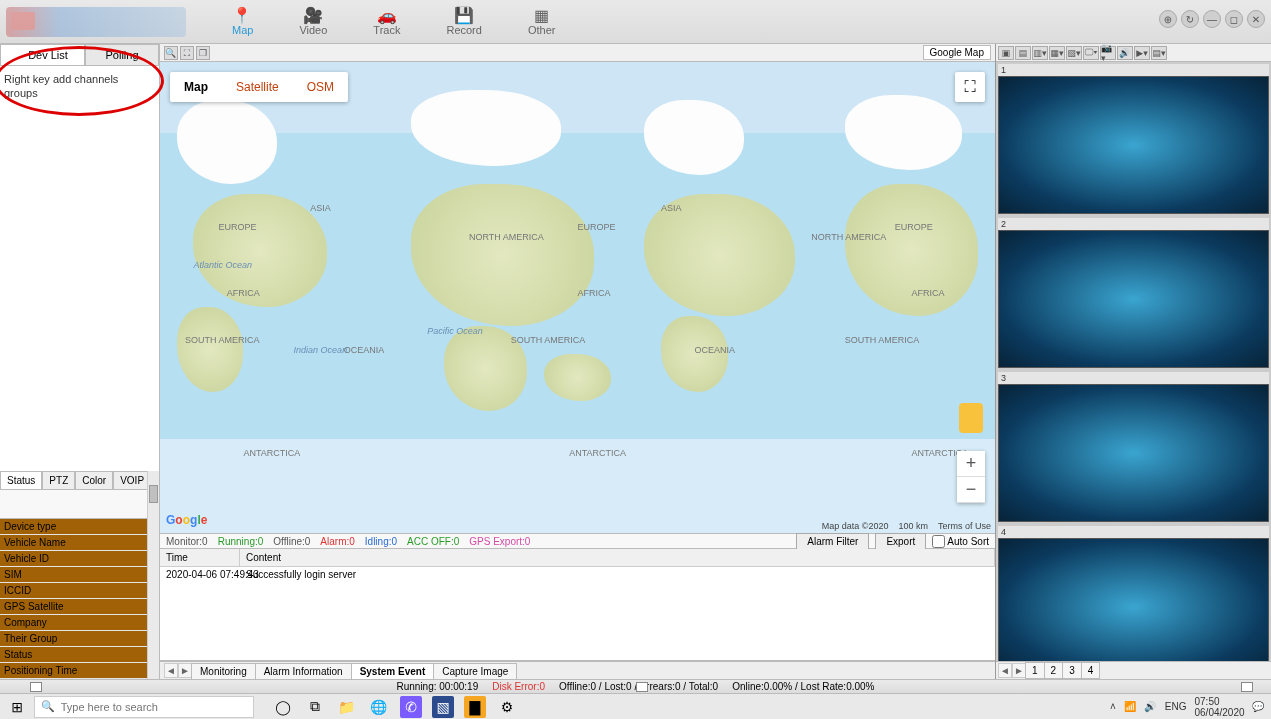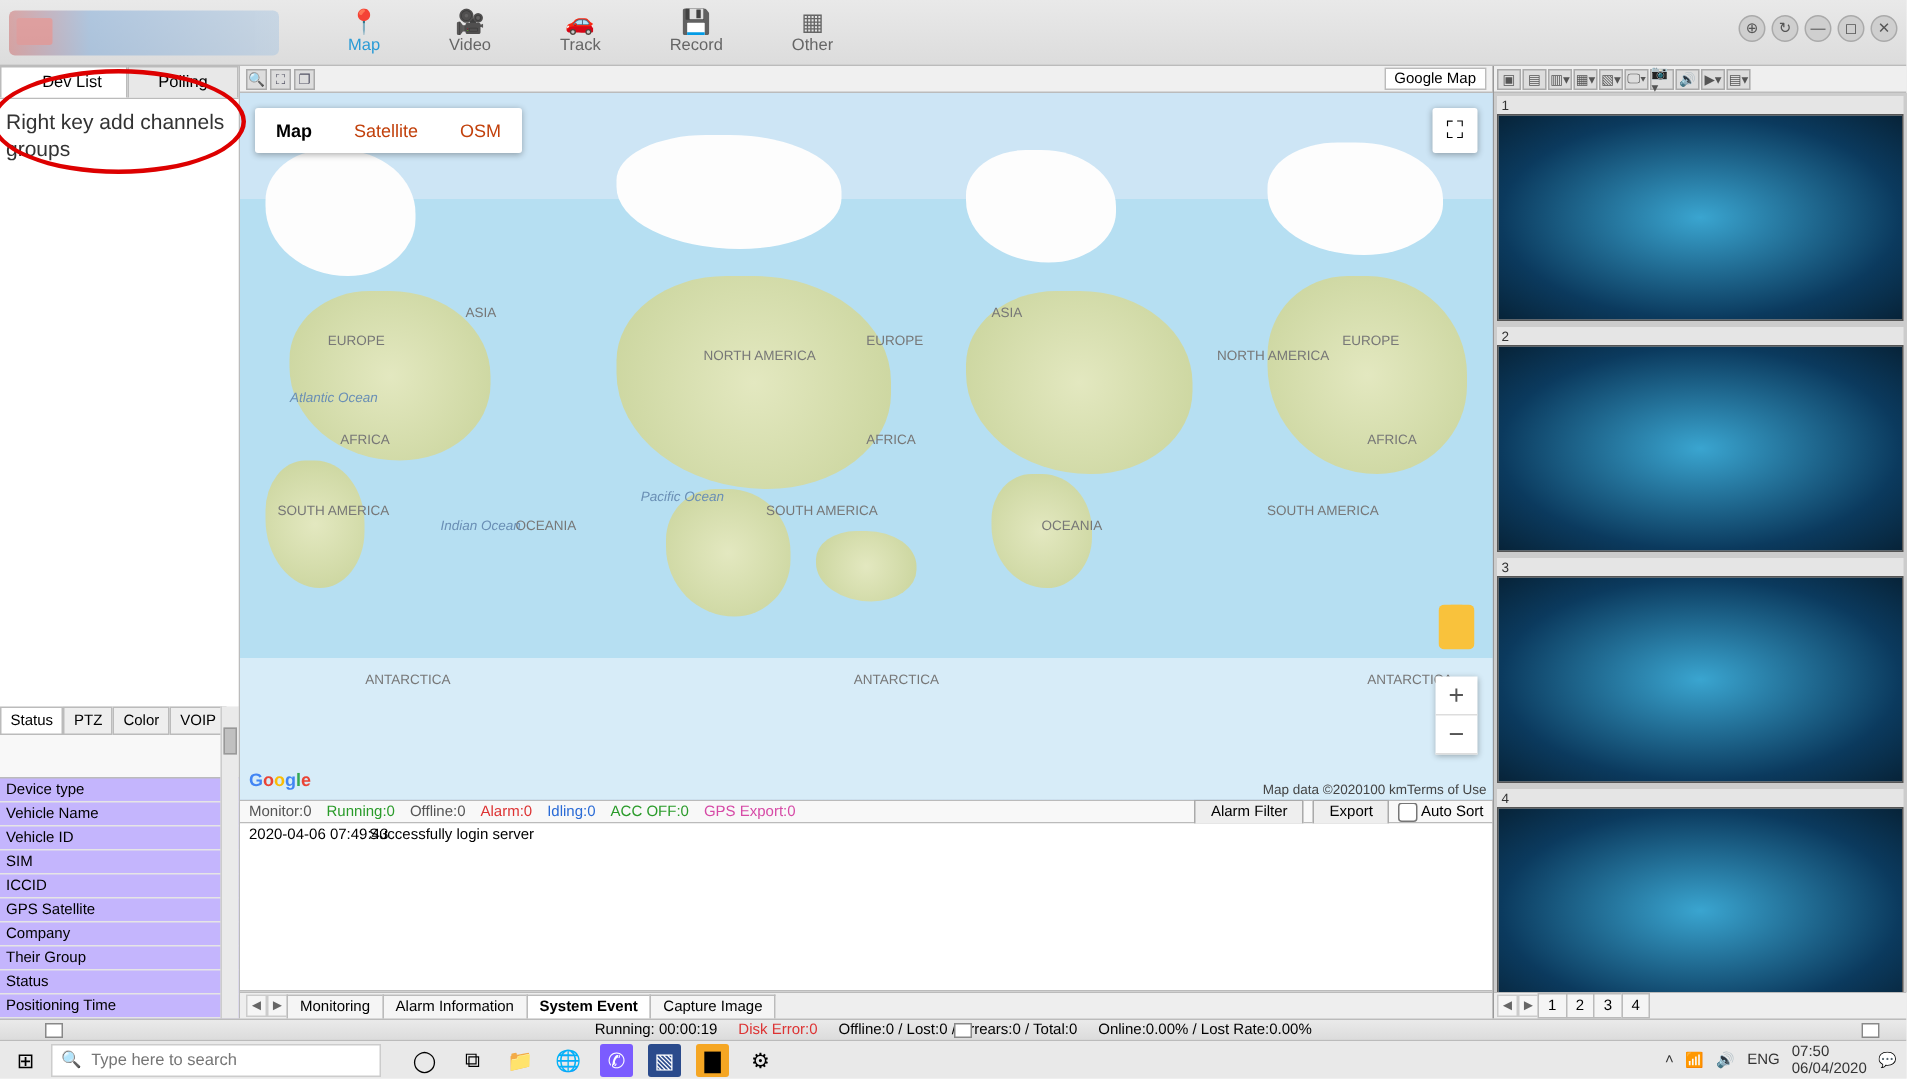--- a/index.html
+++ b/index.html
@@ -14,43 +14,43 @@
   .topnav .icon{ font-size:16px; line-height:1;}
   .wincontrols{ position:absolute; right:6px; top:10px; display:flex; gap:4px;}
   .wincontrols .c{ width:18px;height:18px;border-radius:50%;background:#cfcfcf;border:1px solid #aaa;display:flex;align-items:center;justify-content:center;font-size:10px;color:#555;cursor:pointer;}
   
   .main { display:flex; height: calc(719px - 44px - 14px - 26px); }
   
   .leftcol { width:160px; display:flex; flex-direction:column; background:#f8f8f8; border-right:1px solid #bbb; position:relative;}
   .lefttop { display:flex; border-bottom:1px solid #bbb;}
   .lefttop .tab{ flex:1; padding:4px 0; font-size:11px; text-align:center; background:#e8e8e8; border:1px solid #bbb; border-bottom:none; cursor:pointer;}
   .lefttop .tab.active{ background:#fff;padding-left:11px;}
-  .lefthint{ font-size:14px; color:#333; padding:6px 4px; line-height:1.3; background:#fff; height:420px;}
+  .lefthint{ font-size:11px; color:#333; padding:6px 4px; line-height:1.3; background:#fff; height:420px;}
   .leftbottom{ position:relative; flex:1; display:flex; flex-direction:column;}
   .subtabs{display:flex;}
   .subtabs .st{font-size:10px;padding:3px 6px;border:1px solid #bbb;background:#eee;cursor:pointer;}
   .subtabs .st.active{background:#fff;}
-  .proplist{flex:1;overflow:auto;font-size:10px;background:#c4b5fd;border-top:1px solid #bbb;margin-top:28px;}
+  .proplist{flex:1;overflow:auto;font-size:10px;background:#a16207;border-top:1px solid #bbb;margin-top:28px;}
   .proplist .row{padding:2px 4px;border-bottom:1px solid #e5e5e5;}
   .leftcol .scroll{position:absolute;right:0;top:0;width:12px;height:100%;background:#eaeaea;border-left:1px solid #ccc;}
   .leftcol .scroll .thumb{position:absolute;left:1px;top:14px;width:9px;height:18px;background:#c0c0c0;border:1px solid #999;}
   
   .center{ flex:1; display:flex; flex-direction:column; background:#fff;}
   .centertools{ height:18px; background:#f0f0f0; border-bottom:1px solid #bbb; display:flex; align-items:center; gap:2px; padding:0 4px;}
   .centertools .tb{width:14px;height:14px;background:#ddd;border:1px solid #aaa;font-size:9px;text-align:center;line-height:12px;color:#556;cursor:pointer;}
   .mapwrap{position:relative;flex:1;background:#aaccee;}
   .maptabs{position:absolute;left:10px;top:10px;display:flex;gap:0;background:#fff;border-radius:2px;box-shadow:0 1px 4px rgba(0,0,0,.3);}
   .maptabs .mt{padding:8px 14px;font-size:12px;color:#c2410c;cursor:pointer;}
   .maptabs .mt.active{font-weight:bold;color:#000;}
   .fullscreen{position:absolute;right:10px;top:10px;width:30px;height:30px;background:#fff;border-radius:2px;box-shadow:0 1px 4px rgba(0,0,0,.3);display:flex;align-items:center;justify-content:center;cursor:pointer;}
   .mapcanvas{position:absolute;top:0;left:0;right:0;bottom:0;background:linear-gradient(#cde5f5 0%, #cde5f5 15%, #b6dff2 15%, #b6dff2 80%, #d7ecf8 80%);}
   .continent{position:absolute;color:#777;font-size:9px;text-align:center;}
   .googlelogo{position:absolute;left:6px;bottom:6px;font-size:12px;font-weight:bold;}
   .googlelogo span:nth-child(1){color:#4285F4}.googlelogo span:nth-child(2){color:#EA4335}.googlelogo span:nth-child(3){color:#FBBC05}.googlelogo span:nth-child(4){color:#4285F4}.googlelogo span:nth-child(5){color:#34A853}.googlelogo span:nth-child(6){color:#EA4335}
-  .mapfooter{position:absolute;right:4px;bottom:2px;font-size:9px;color:#444;display:flex;}
+  .mapfooter{position:absolute;right:4px;bottom:2px;font-size:9px;color:#444;display:flex;gap:10px;}
   .zoom{position:absolute;right:10px;bottom:30px;width:28px;background:#fff;box-shadow:0 1px 4px rgba(0,0,0,.3);}
   .zoom div{height:26px;display:flex;align-items:center;justify-content:center;font-size:18px;color:#555;cursor:pointer;border-bottom:1px solid #ddd;}
   .pegman{position:absolute;right:12px;bottom:100px;width:24px;height:30px;background:radial-gradient(circle at 50% 30%, #f9c23c 40%, transparent 41%),linear-gradient(#f9c23c,#f9c23c);border-radius:4px;cursor:grab;}
   
   .statusline{height:16px;font-size:10px;display:flex;align-items:center;gap:10px;padding:0 6px;border-top:1px solid #bbb;border-bottom:1px solid #bbb;background:#f8f8f8;}
   .statusline .k{color:#555}
   .statusline .green{color:#2a9b2a}
   .statusline .red{color:#d33}
   .statusline .blue{color:#2a6bd6}
   .statusline .pink{color:#d64aa6}
@@ -254,20 +254,24 @@
         <button>Alarm Filter</button>
         <button>Export</button>
         <label>
             <input type="checkbox" style="">
             <span>Auto Sort</span>
           </label>
       </div>
     </div>
 
     <div class="evtwrap">
+      <div class="evthead">
+        <div class="c1">Time</div>
+        <div class="c2">Content</div>
+      </div>
       <div class="evtbody">
         <div class="r">
           <div class="c1">2020-04-06 07:49:43</div>
           <div>Successfully login server</div>
         </div>
       </div>
     </div>
 
     <div class="ctabs">
       <div class="arrow">◄</div>

